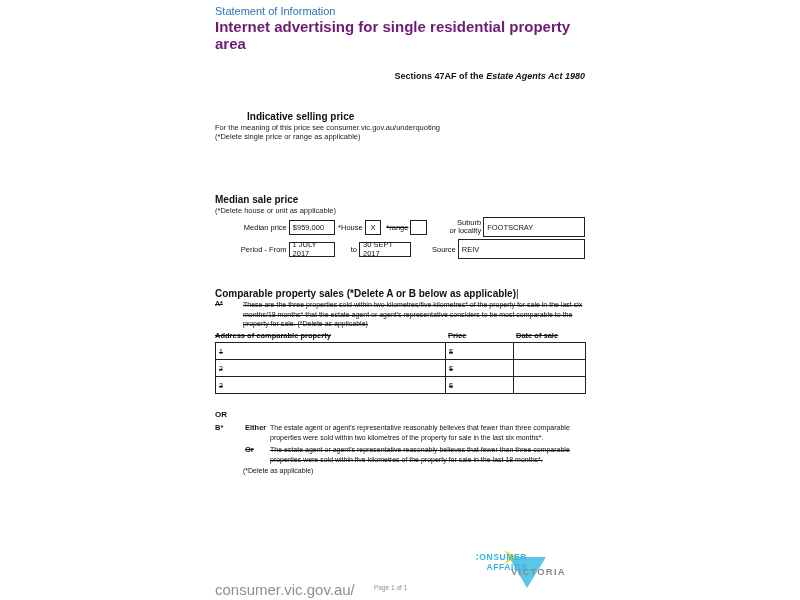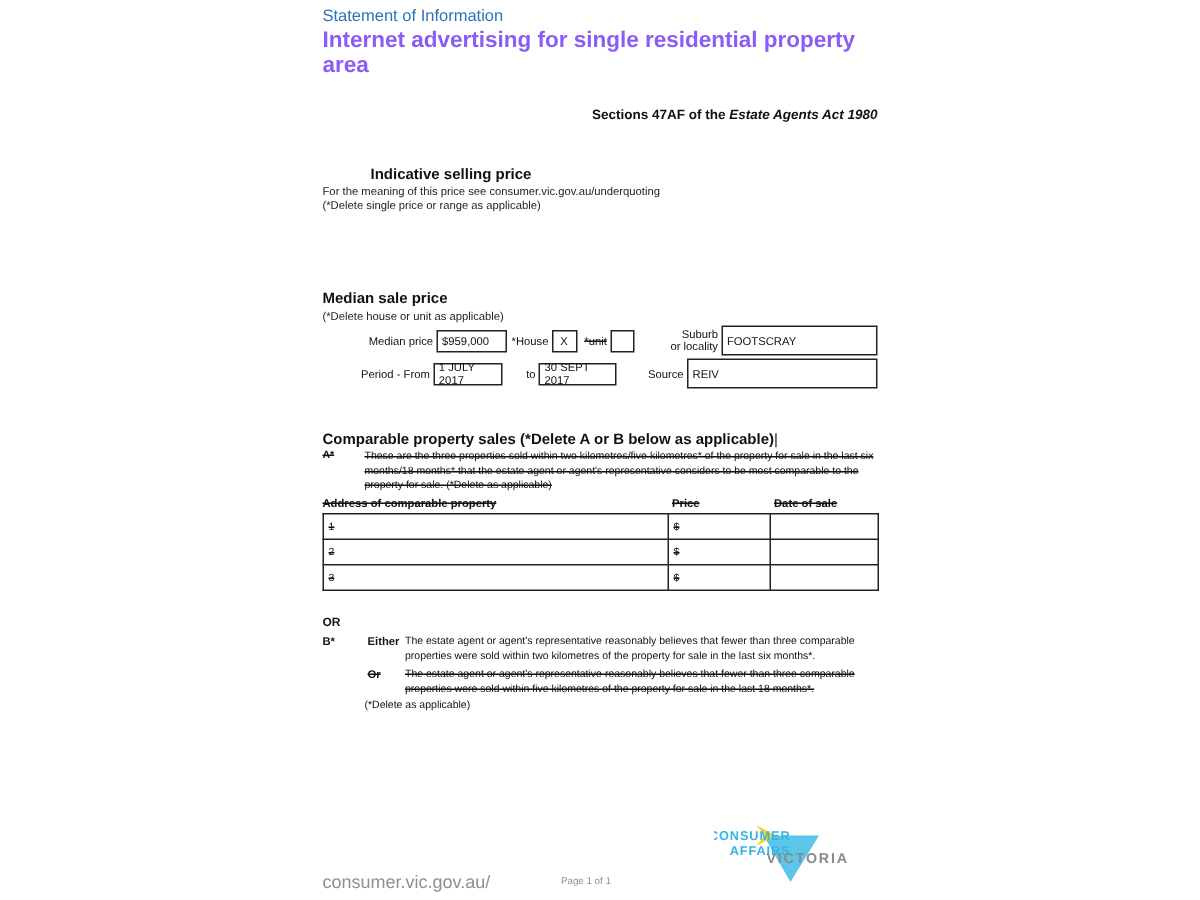--- a/index.html
+++ b/index.html
@@ -1,21 +1,21 @@
 <!DOCTYPE html>
 <html><head>
 <meta charset="utf-8">
 <style>
   html,body{margin:0;padding:0;background:#ffffff;}
   #page{position:relative;width:800px;height:600px;background:#ffffff;overflow:hidden;
         font-family:"Liberation Sans","DejaVu Sans",sans-serif;color:#151515;}
   .abs{position:absolute;}
   
   .eyebrow{left:215px;top:5px;font-size:11px;color:#2d74b5;}
-  .title{left:215px;top:19px;width:385px;font-size:15px;line-height:16.5px;font-weight:bold;color:#8b5cf6;}
+  .title{left:215px;top:19px;width:385px;font-size:15px;line-height:16.5px;font-weight:bold;color:#701a75;}
   .secref{left:215px;top:71px;width:370px;text-align:right;font-size:9px;font-weight:bold;color:#111;}
   .secref .act{font-style:italic;}
   
   .h-section{font-size:10px;font-weight:bold;color:#111;}
   .note{font-size:7.5px;color:#222;}
   
   .frow{display:flex;align-items:center;font-size:7.5px;color:#111;}
   .fbox{border:1px solid #222;background:#fff;display:flex;align-items:center;
         padding:0 3px;box-sizing:border-box;font-size:7.5px;color:#111;}
   .strike{text-decoration:line-through;text-decoration-thickness:1px;}
@@ -26,21 +26,21 @@
   table.ctable{border-collapse:collapse;table-layout:fixed;width:370px;}
   table.ctable td{border:1px solid #222;height:16px;font-size:7px;color:#111;
                   padding:0 0 0 3px;vertical-align:middle;}
   .cursorbar{font-weight:normal;}
   
   .bold8{font-size:8px;font-weight:bold;color:#111;}
   .brow{display:flex;align-items:flex-start;}
   .bcol1{width:30px;flex:0 0 30px;font-size:7.5px;font-weight:bold;}
   .bcol2{width:25px;flex:0 0 25px;font-size:7.5px;font-weight:bold;}
   
-  .furl{left:215px;top:581px;font-size:12px;color:#8f8f8f;}
+  .furl{left:215px;top:581px;font-size:15px;color:#8f8f8f;}
   .fpage{left:374px;top:584px;font-size:6.5px;color:#8f8f8f;}
 </style>
 </head>
 <body>
 
 <div id="page">
 
   <div class="abs eyebrow">Statement of Information</div>
   <div class="abs title">
     <div>Internet advertising for single residential property</div>
@@ -60,21 +60,21 @@
 
   <div class="abs frow" style="left:215px;top:217px;width:370px;height:20px;">
     <span class="lbl-r" style="width:75px;">Median price</span>
     <span class="fbox" style="margin-left:2px;width:48px;height:15px;">
         <span>$959,000</span>
       </span>
     <span style="margin-left:3px;">*House</span>
     <span class="fbox" style="margin-left:2px;width:17px;height:15px;justify-content:center;">
         <span>X</span>
       </span>
-    <span class="strike" style="margin-left:5px;">*unit</span>
+    <span class="strike" style="margin-left:5px;">*range</span>
     <span class="fbox" style="margin-left:2px;width:17px;height:15px;justify-content:center;">
         <span></span>
       </span>
     <span class="lbl-r" style="margin-left:12px;width:44px;line-height:8.5px;">
       <span>Suburb</span><br>
       <span>or locality</span>
     </span>
     <span class="fbox" style="margin-left:2px;width:106px;height:20px;text-align:center;">
         <span>FOOTSCRAY</span>
       </span>

